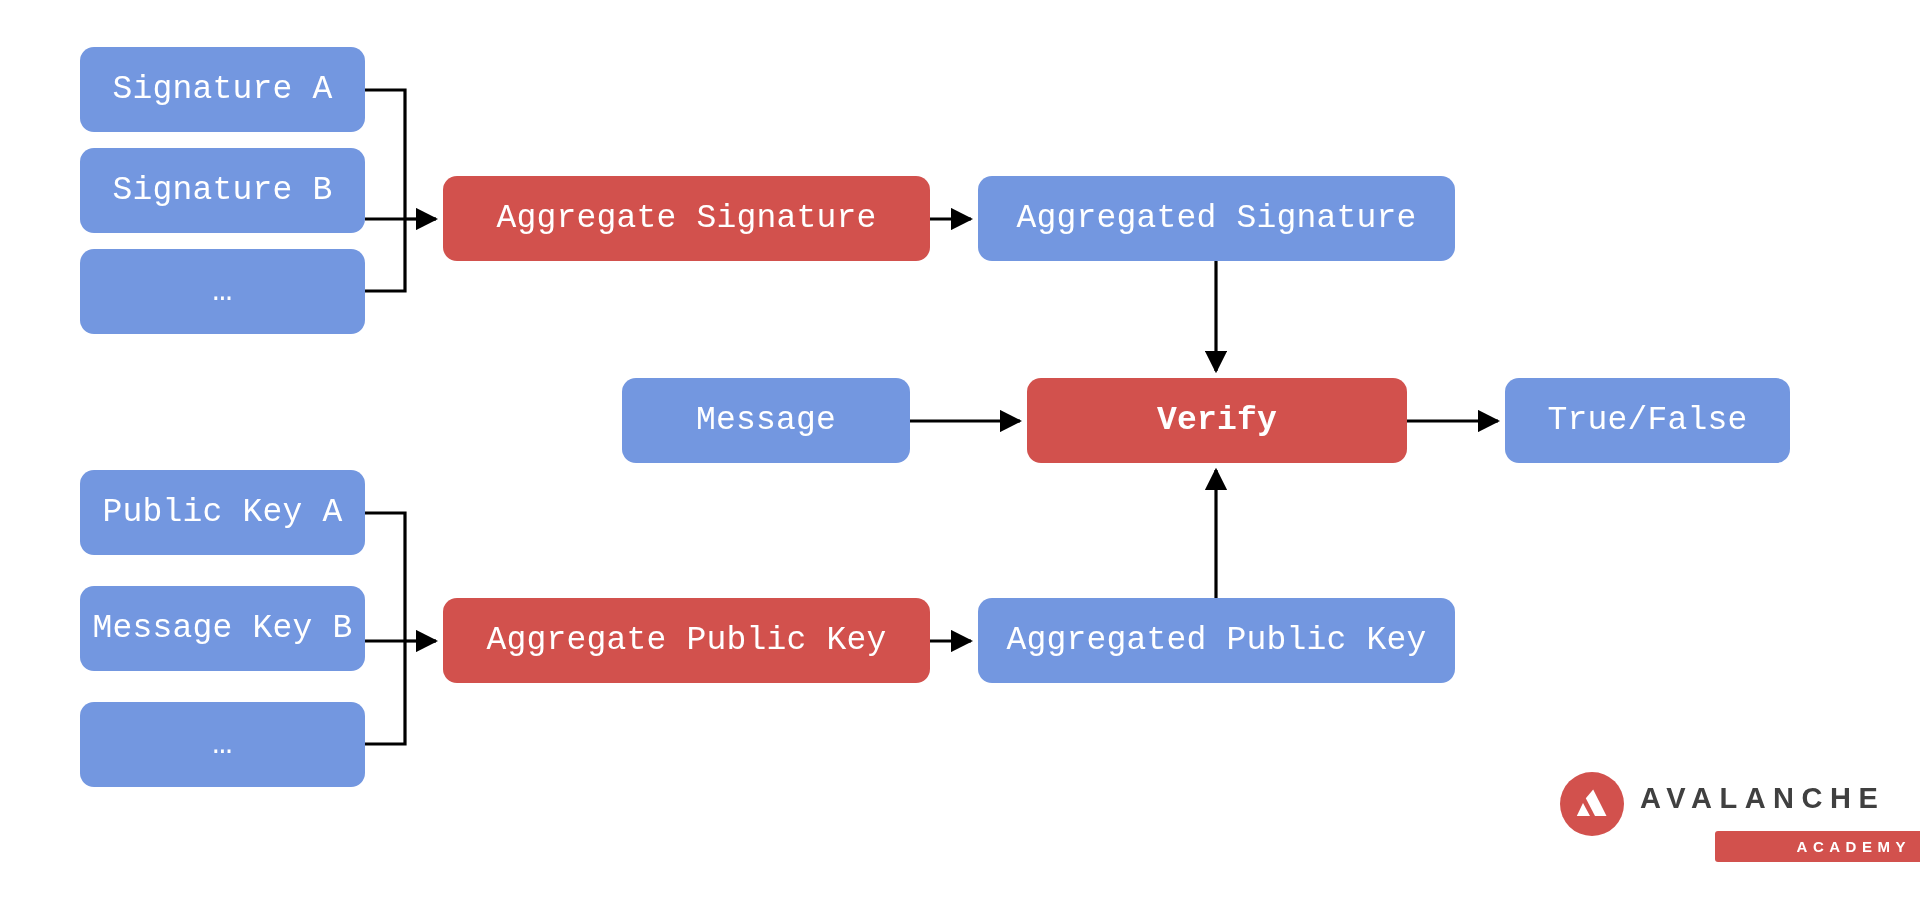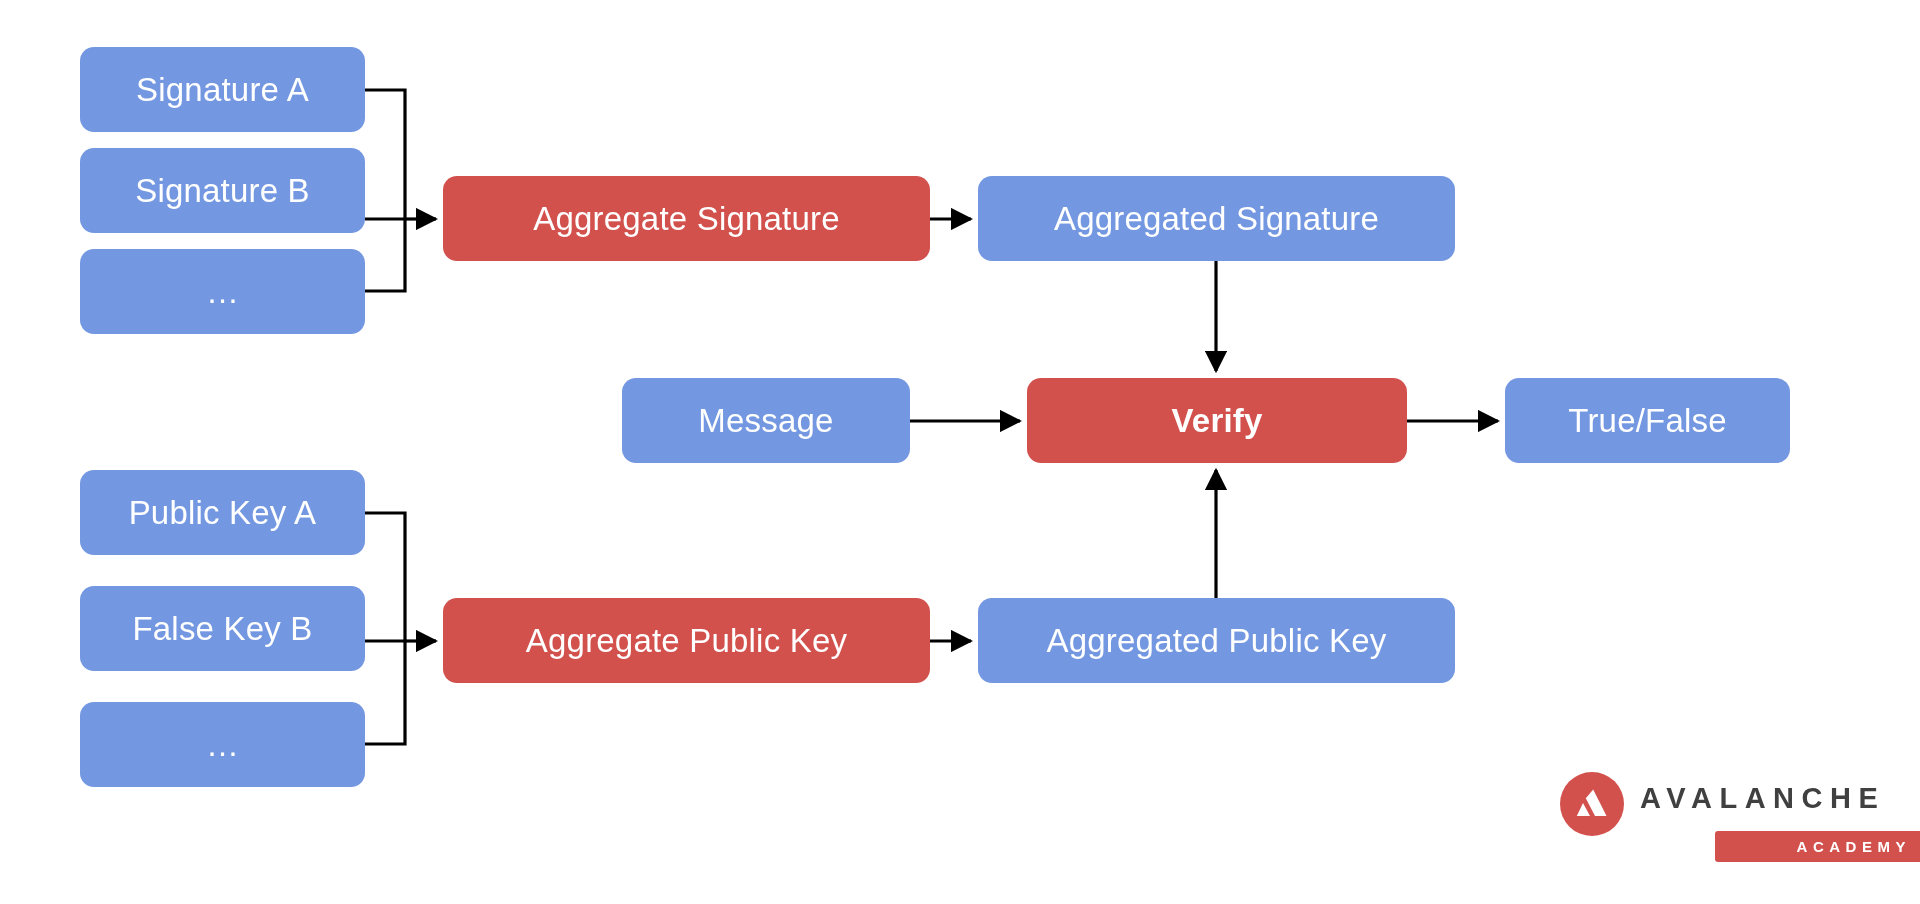--- a/index.html
+++ b/index.html
@@ -26,20 +26,21 @@
     display: flex;
     align-items: center;
     justify-content: center;
     border-radius: 14px;
     color: #ffffff;
     font-size: 33px;
     line-height: 1;
     letter-spacing: 0.2px;
     white-space: nowrap;
     user-select: none;
+    font-family: Liberation Mono, monospace;
   }
   .node.blue { background: #7397e0; }
   .node.red  { background: #d2514d; }
   .node.bold { font-weight: bold; }
 
   svg.wires {
     position: absolute;
     left: 0; top: 0;
     width: 1920px;
     height: 904px;
@@ -164,21 +165,21 @@
 
   <div class="node blue" style="left:1505px; top:378px; width:285px; height:85px;">
     <span>True/False</span>
   </div>
 
   <div class="node blue" style="left:80px; top:470px; width:285px; height:85px;">
     <span>Public Key A</span>
   </div>
 
   <div class="node blue" style="left:80px; top:586px; width:285px; height:85px;">
-    <span>False Key B</span>
+    <span>Message Key B</span>
   </div>
 
   <div class="node blue" style="left:80px; top:702px; width:285px; height:85px;">
     <span>…</span>
   </div>
 
   <div class="node red" style="left:443px; top:598px; width:487px; height:85px;">
     <span>Aggregate Public Key</span>
   </div>
 

